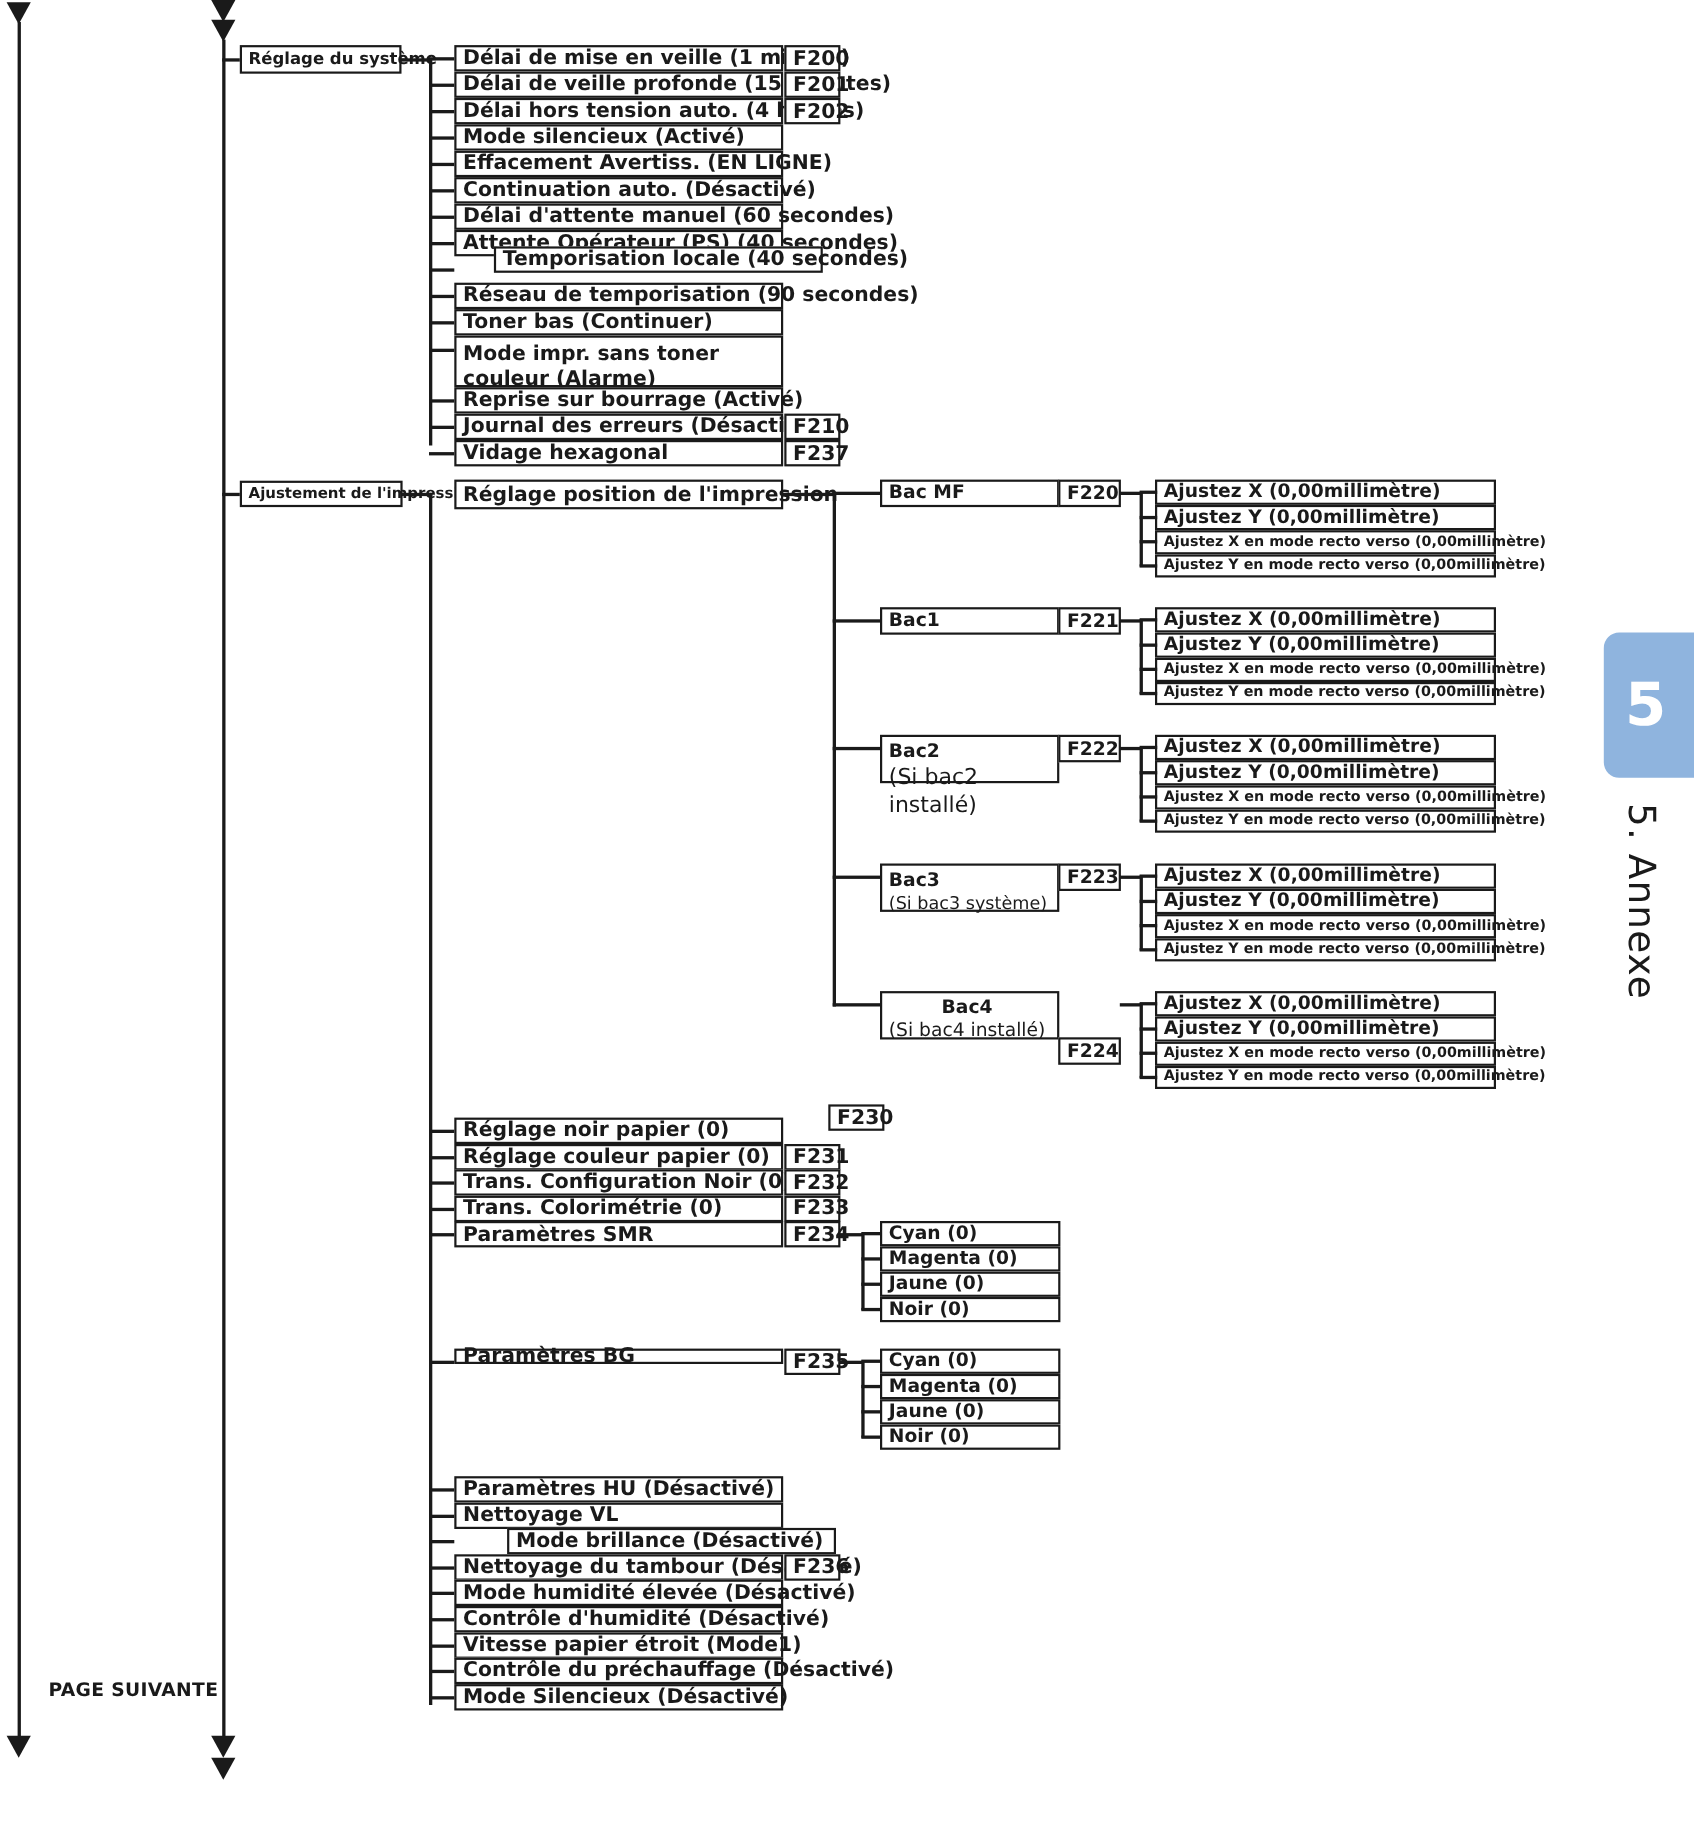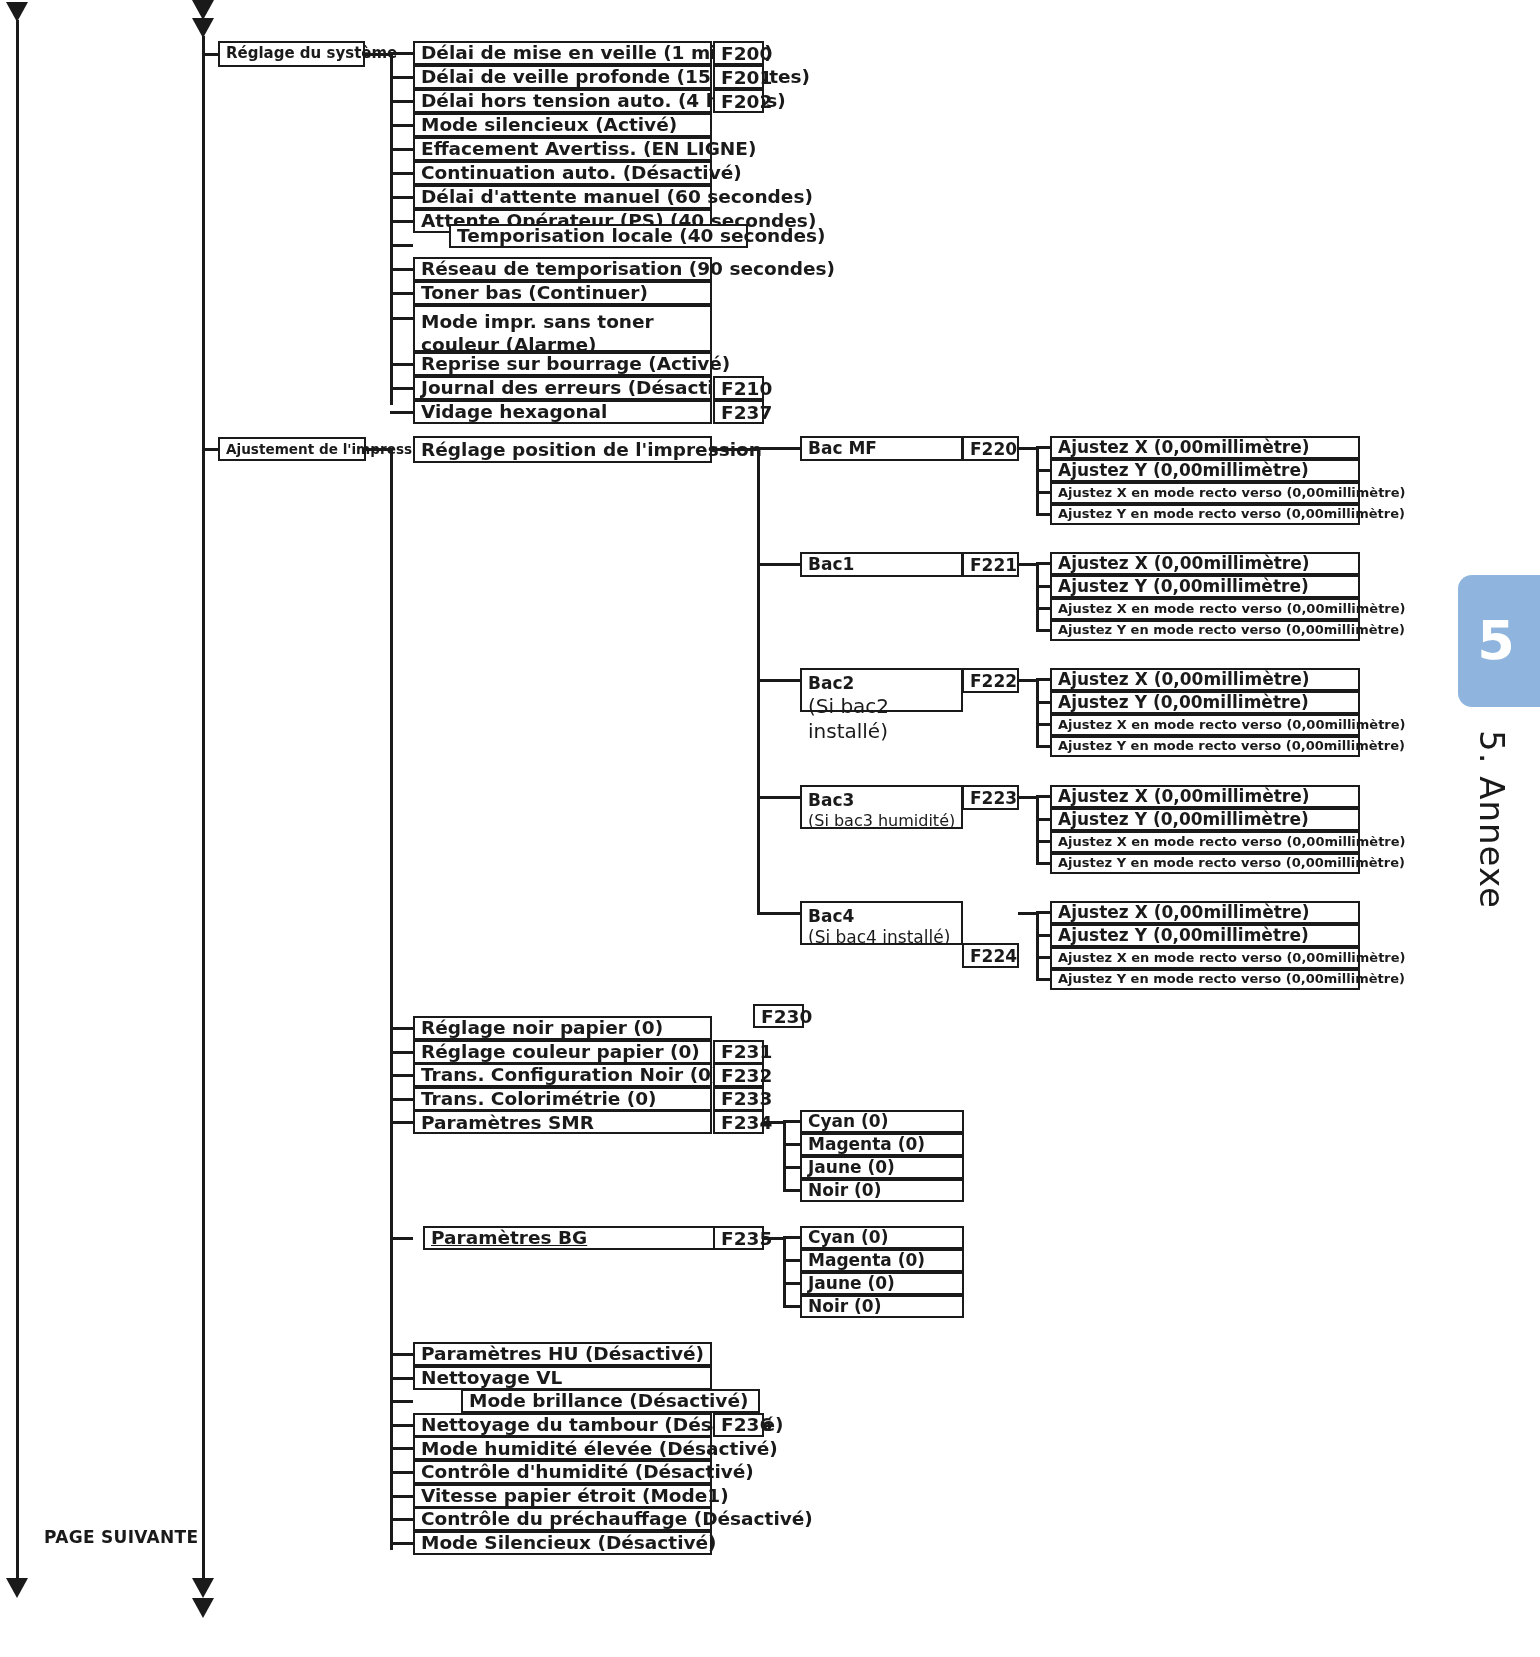--- a/index.html
+++ b/index.html
@@ -264,21 +264,21 @@
       </div>
       <div class="hline" style="left: 1036px; top: 723.25px; width: 16px;"></div>
       <div class="box s13" style="left: 1050px; top: 735.5px; width: 310px; height: 21.5px;">
         <span class="lbl">Ajustez Y en mode recto verso (0,00millimètre)</span>
       </div>
       <div class="hline" style="left: 1036px; top: 744.75px; width: 16px;"></div>
       <div class="hline" style="left: 757px; top: 796px; width: 45px;"></div>
       <div class="box s17 two-line" style="left: 800px; top: 785px; width: 163px; height: 44px;">
         <span class="lbl">
           <div>Bac3</div>
-          <div style="font-weight: normal; font-size: 16px;">(Si bac3 humidité)</div>
+          <div style="font-weight: normal; font-size: 16px;">(Si bac3 système)</div>
         </span>
       </div>
       <div class="code s17" style="left: 962px; top: 785px; width: 57px; height: 25px;">
         <span class="lbl">F223</span>
       </div>
       <div class="hline" style="left: 1018px; top: 796px; width: 20px;"></div>
       <div class="vline" style="left: 1036px; top: 796px; height: 67.5px;"></div>
       <div class="box s17" style="left: 1050px; top: 785px; width: 310px; height: 23px;">
         <span class="lbl">Ajustez X (0,00millimètre)</span>
       </div>
@@ -289,21 +289,21 @@
       <div class="hline" style="left: 1036px; top: 818px; width: 16px;"></div>
       <div class="box s13" style="left: 1050px; top: 831px; width: 310px; height: 21.5px;">
         <span class="lbl">Ajustez X en mode recto verso (0,00millimètre)</span>
       </div>
       <div class="hline" style="left: 1036px; top: 840.25px; width: 16px;"></div>
       <div class="box s13" style="left: 1050px; top: 852.5px; width: 310px; height: 21.5px;">
         <span class="lbl">Ajustez Y en mode recto verso (0,00millimètre)</span>
       </div>
       <div class="hline" style="left: 1036px; top: 861.75px; width: 16px;"></div>
       <div class="hline" style="left: 757px; top: 912px; width: 45px;"></div>
-      <div class="box s17 two-line" style="left: 800px; top: 901px; width: 163px; height: 44px;">
+      <div class="box s17 two-line" style="left: 800px; top: 901px; width: 163px; height: 44px; text-align: center;">
         <span class="lbl">
           <div>Bac4</div>
           <div style="font-weight: normal; font-size: 17px;">(Si bac4 installé)</div>
         </span>
       </div>
       <div class="code s17" style="left: 962px; top: 943px; width: 57px; height: 25px;">
         <span class="lbl">F224</span>
       </div>
       <div class="hline" style="left: 1018px; top: 912px; width: 20px;"></div>
       <div class="vline" style="left: 1036px; top: 912px; height: 67.5px;"></div>
@@ -376,21 +376,21 @@
       <div class="box s17" style="left: 800px; top: 1156px; width: 164px; height: 23px;">
         <span class="lbl">Jaune (0)</span>
       </div>
       <div class="hline" style="left: 783px; top: 1166px; width: 18px;"></div>
       <div class="box s17" style="left: 800px; top: 1179px; width: 164px; height: 23px;">
         <span class="lbl">Noir (0)</span>
       </div>
       <div class="hline" style="left: 783px; top: 1189px; width: 18px;"></div>
     </div>
   <div id="bg-row">
-      <div class="box s18" style="left: 423px; top: 1226px; width: 299px; height: 24px; text-decoration: underline;">
+      <div class="box s18" style="left: 413px; top: 1226px; width: 299px; height: 14px;">
         <span class="lbl">Paramètres BG</span>
       </div>
       <div class="hline" style="left: 390px; top: 1237px; width: 23px;"></div>
       <div class="code s18" style="left: 713px; top: 1226px; width: 51px; height: 24px;">
         <span class="lbl">F235</span>
       </div>
       <div class="hline" style="left: 763px; top: 1237px; width: 22px;"></div>
       <div class="vline" style="left: 783px; top: 1237px; height: 70px;"></div>
     </div>
   <div id="bg-rows">

